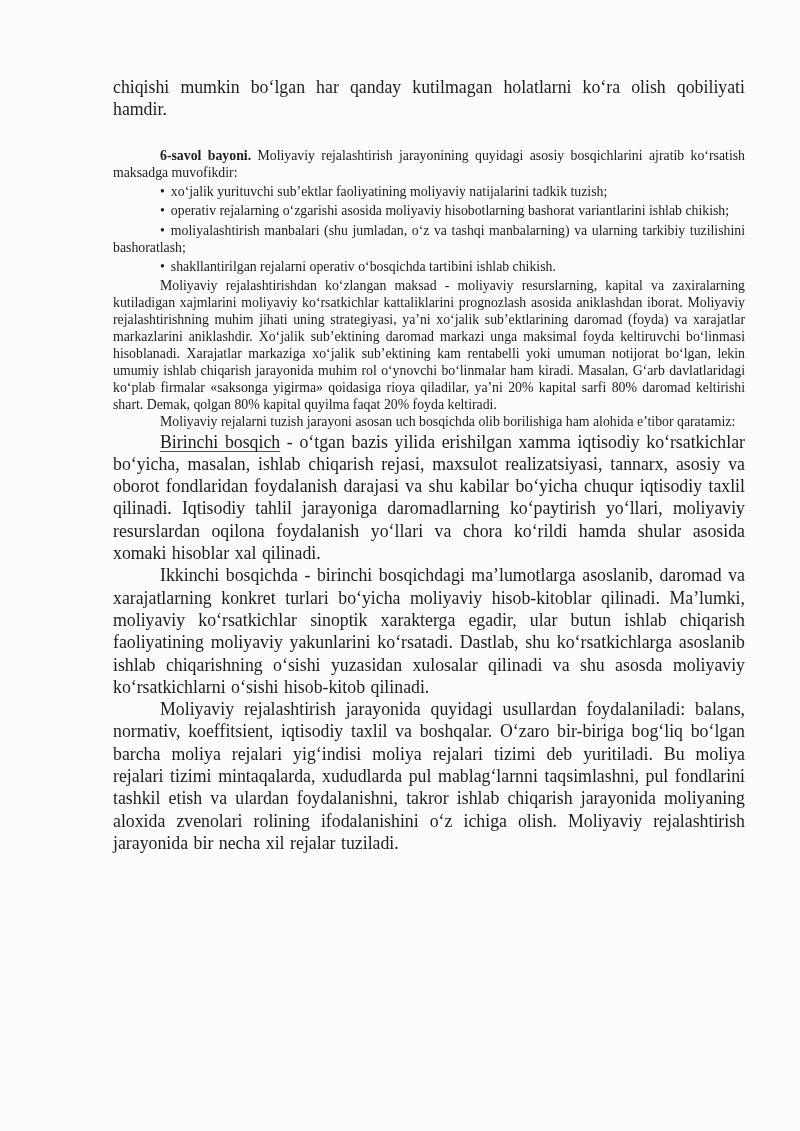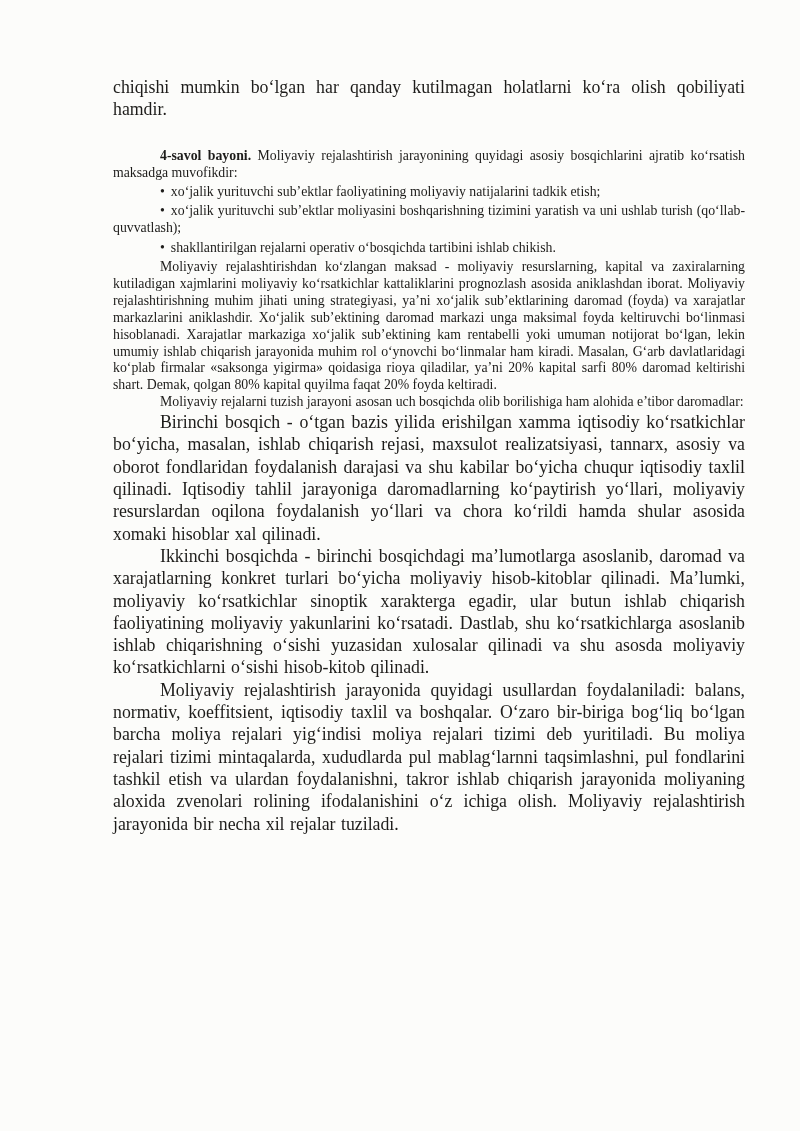--- a/index.html
+++ b/index.html
@@ -30,46 +30,48 @@
     font-size: 13.8px;
     line-height: 16.9px;
     text-align: justify;
   }
   .indent { text-indent: 47px; }
   .gap { margin-top: 27px; }
   .bullet { margin: 2.5px 0; }
   .bm { margin-right: 6px; }
   b { font-weight: bold; }
   .ul {
+    text-decoration: underline;
     text-decoration-thickness: 1px;
     text-underline-offset: 3px;
     text-decoration-color: #55544f;
   }
 </style>
 </head>
 <body>
 
 <div class="page">
 
   <p class="t-lg">chiqishi mumkin bo‘lgan har qanday kutilmagan holatlarni ko‘ra olish qobiliyati hamdir.</p>
 
-  <p class="t-sm indent gap"><b>4-savol bayoni.</b><span> Moliyaviy rejalashtirish jarayonining quyidagi asosiy bosqichlarini ajratib ko‘rsatish maksadga muvofikdir:</span></p>
+  <p class="t-sm indent gap"><b>6-savol bayoni.</b><span> Moliyaviy rejalashtirish jarayonining quyidagi asosiy bosqichlarini ajratib ko‘rsatish maksadga muvofikdir:</span></p>
 
-  <p class="t-sm indent bullet"><span class="bm">•</span><span>xo‘jalik yurituvchi sub’ektlar faoliyatining moliyaviy natijalarini tadkik etish;</span></p>
+  <p class="t-sm indent bullet"><span class="bm">•</span><span>xo‘jalik yurituvchi sub’ektlar faoliyatining moliyaviy natijalarini tadkik tuzish;</span></p>
+
+  <p class="t-sm indent bullet"><span class="bm">•</span><span>operativ rejalarning o‘zgarishi asosida moliyaviy hisobotlarning bashorat variantlarini ishlab chikish;</span></p>
 
 
+  <p class="t-sm indent bullet"><span class="bm">•</span><span>moliyalashtirish manbalari (shu jumladan, o‘z va tashqi manbalarning) va ularning tarkibiy tuzilishini bashoratlash;</span></p>
 
-
-  <p class="t-sm indent bullet"><span class="bm">•</span><span>xo‘jalik yurituvchi sub’ektlar moliyasini boshqarishning tizimini yaratish va uni ushlab turish (qo‘llab-quvvatlash);</span></p>
 
   <p class="t-sm indent bullet"><span class="bm">•</span><span>shakllantirilgan rejalarni operativ o‘bosqichda tartibini ishlab chikish.</span></p>
 
   <p class="t-sm indent">Moliyaviy rejalashtirishdan ko‘zlangan maksad - moliyaviy resurslarning, kapital va zaxiralarning kutiladigan xajmlarini moliyaviy ko‘rsatkichlar kattaliklarini prognozlash asosida aniklashdan iborat. Moliyaviy rejalashtirishning muhim jihati uning strategiyasi, ya’ni xo‘jalik sub’ektlarining daromad (foyda) va xarajatlar markazlarini aniklashdir. Xo‘jalik sub’ektining daromad markazi unga maksimal foyda keltiruvchi bo‘linmasi hisoblanadi. Xarajatlar markaziga xo‘jalik sub’ektining kam rentabelli yoki umuman notijorat bo‘lgan, lekin umumiy ishlab chiqarish jarayonida muhim rol o‘ynovchi bo‘linmalar ham kiradi. Masalan, G‘arb davlatlaridagi ko‘plab firmalar «saksonga yigirma» qoidasiga rioya qiladilar, ya’ni 20% kapital sarfi 80% daromad keltirishi shart. Demak, qolgan 80% kapital quyilma faqat 20% foyda keltiradi.</p>
 
-  <p class="t-sm indent">Moliyaviy rejalarni tuzish jarayoni asosan uch bosqichda olib borilishiga ham alohida e’tibor daromadlar:</p>
+  <p class="t-sm indent">Moliyaviy rejalarni tuzish jarayoni asosan uch bosqichda olib borilishiga ham alohida e’tibor qaratamiz:</p>
 
   <p class="t-lg indent"><span class="ul">Birinchi bosqich</span><span> - o‘tgan bazis yilida erishilgan xamma iqtisodiy ko‘rsatkichlar bo‘yicha, masalan, ishlab chiqarish rejasi, maxsulot realizatsiyasi, tannarx, asosiy va oborot fondlaridan foydalanish darajasi va shu kabilar bo‘yicha chuqur iqtisodiy taxlil qilinadi. Iqtisodiy tahlil jarayoniga daromadlarning ko‘paytirish yo‘llari, moliyaviy resurslardan oqilona foydalanish yo‘llari va chora ko‘rildi hamda shular asosida xomaki hisoblar xal qilinadi.</span></p>
 
   <p class="t-lg indent">Ikkinchi bosqichda - birinchi bosqichdagi ma’lumotlarga asoslanib, daromad va xarajatlarning konkret turlari bo‘yicha moliyaviy hisob-kitoblar qilinadi. Ma’lumki, moliyaviy ko‘rsatkichlar sinoptik xarakterga egadir, ular butun ishlab chiqarish faoliyatining moliyaviy yakunlarini ko‘rsatadi. Dastlab, shu ko‘rsatkichlarga asoslanib ishlab chiqarishning o‘sishi yuzasidan xulosalar qilinadi va shu asosda moliyaviy ko‘rsatkichlarni o‘sishi hisob-kitob qilinadi.</p>
 
 
   <p class="t-lg indent">Moliyaviy rejalashtirish jarayonida quyidagi usullardan foydalaniladi: balans, normativ, koeffitsient, iqtisodiy taxlil va boshqalar. O‘zaro bir-biriga bog‘liq bo‘lgan barcha moliya rejalari yig‘indisi moliya rejalari tizimi deb yuritiladi. Bu moliya rejalari tizimi mintaqalarda, xududlarda pul mablag‘larnni taqsimlashni, pul fondlarini tashkil etish va ulardan foydalanishni, takror ishlab chiqarish jarayonida moliyaning aloxida zvenolari rolining ifodalanishini o‘z ichiga olish. Moliyaviy rejalashtirish jarayonida bir necha xil rejalar tuziladi.</p>
 
 </div>
 

